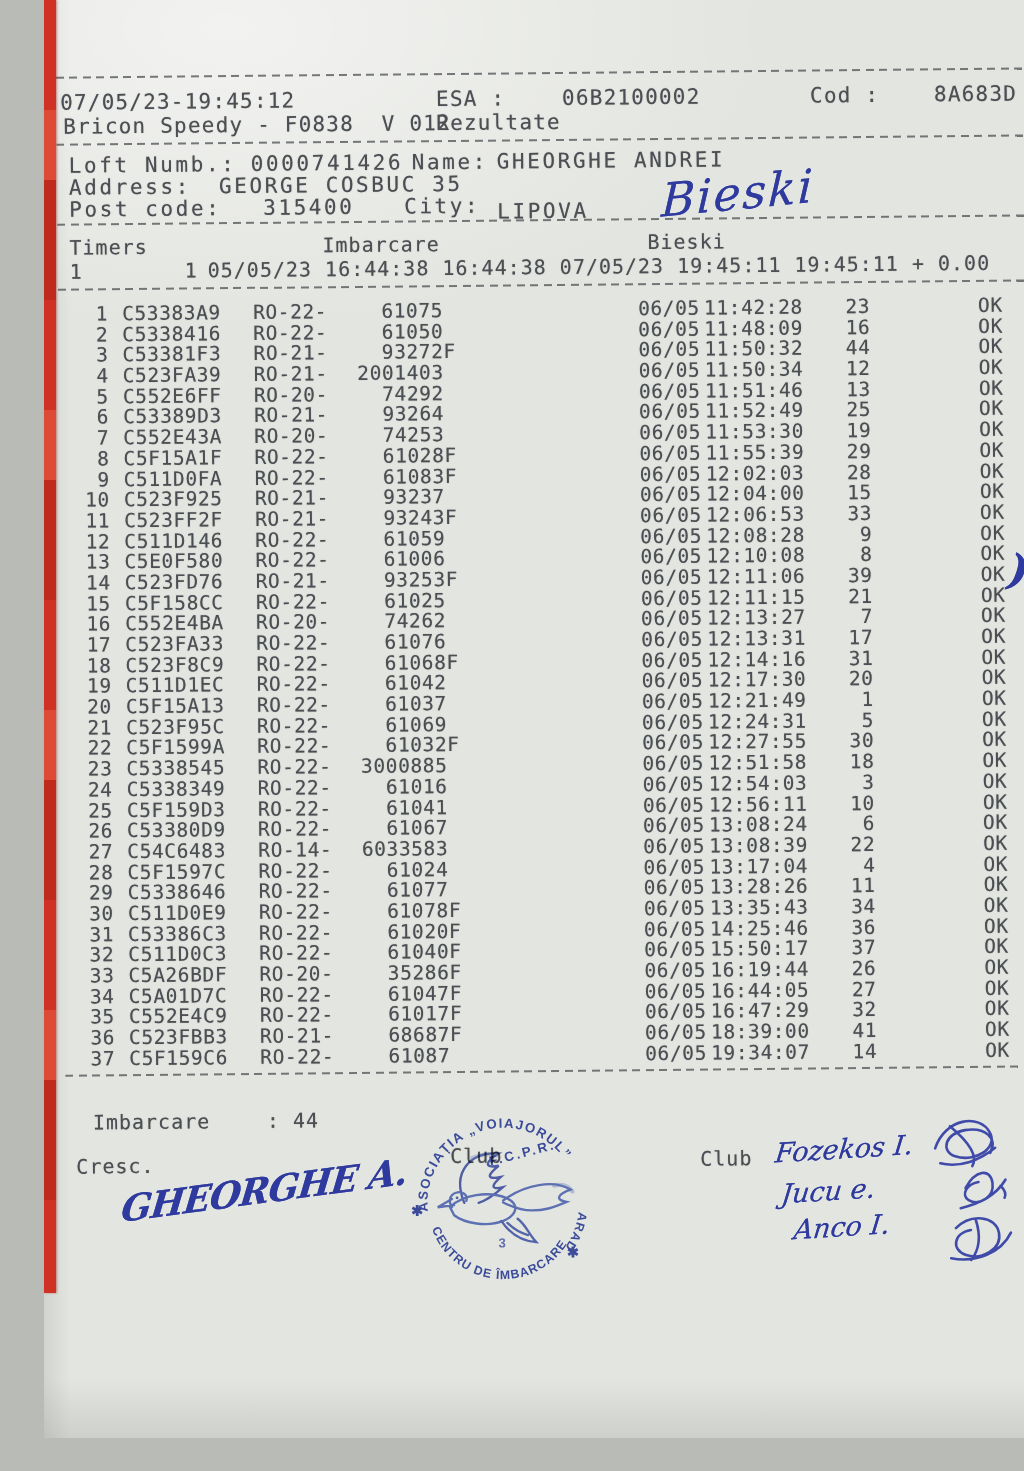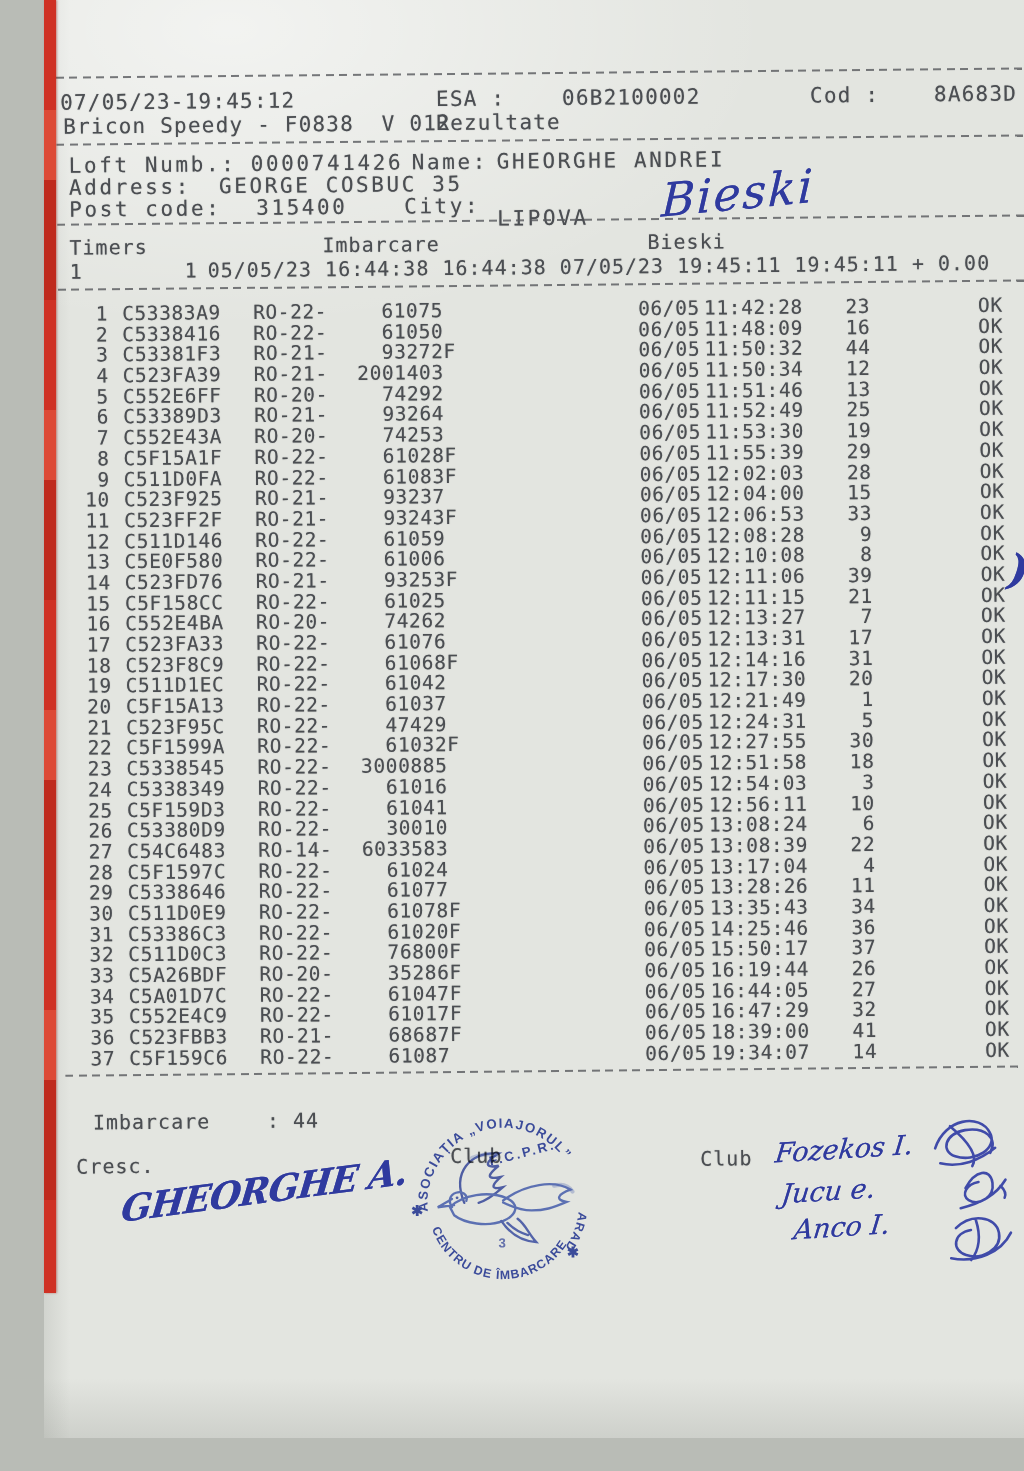--- a/index.html
+++ b/index.html
@@ -67,23 +67,23 @@
 
     <div class="divider" style="top:139px"></div>
 
     <span class="prt sz-l" style="top:149px;left:30px">Loft Numb.:</span>
     <span class="prt sz-l" style="top:149px;left:212px">0000741426</span>
     <span class="prt sz-l" style="top:149px;left:373px">Name:</span>
     <span class="prt sz-l" style="top:149px;left:458px">GHEORGHE ANDREI</span>
     <span class="prt sz-l" style="top:171px;left:30px">Address:</span>
     <span class="prt sz-l" style="top:171px;left:180px">GEORGE COSBUC 35</span>
     <span class="prt sz-l" style="top:193px;left:30px">Post code:</span>
-    <span class="prt sz-l" style="top:193px;left:217px">315400</span>
+    <span class="prt sz-l" style="top:193px;left:224px">315400</span>
     <span class="prt sz-l" style="top:193px;left:365px">City:</span>
-    <span class="prt sz-l" style="top:206px;left:458px">LIPOVA</span>
+    <span class="prt sz-l" style="top:199px;left:458px">LIPOVA</span>
 
     <div class="divider" style="top:219px"></div>
 
     <span class="prt sz-t" style="top:231px;left:30px">Timers</span>
     <span class="prt sz-t" style="top:231px;left:283px">Imbarcare</span>
     <span class="prt sz-t" style="top:231px;left:608px">Bieski</span>
     <span class="prt sz-t" style="top:255px;left:30px">1</span>
     <span class="prt sz-t" style="top:255px;left:145px">1</span>
     <span class="prt sz-t" style="top:255px;left:168px">05/05/23 16:44:38 16:44:38 07/05/23 19:45:11 19:45:11 + 0.00</span>
 
@@ -327,21 +327,21 @@
         <span class="c-date">06/05</span>
         <span class="c-time">12:21:49</span>
         <span class="c-order">1</span>
         <span class="c-status">OK</span>
       </div>
 
       <div class="trow">
         <span class="c-no">21</span>
         <span class="c-chip">C523F95C</span>
         <span class="c-band">RO-22-</span>
-        <span class="c-ring">47429</span>
+        <span class="c-ring">61069</span>
         <span class="c-suf"></span>
         <span class="c-date">06/05</span>
         <span class="c-time">12:24:31</span>
         <span class="c-order">5</span>
         <span class="c-status">OK</span>
       </div>
 
       <div class="trow">
         <span class="c-no">22</span>
         <span class="c-chip">C5F1599A</span>
@@ -387,21 +387,21 @@
         <span class="c-date">06/05</span>
         <span class="c-time">12:56:11</span>
         <span class="c-order">10</span>
         <span class="c-status">OK</span>
       </div>
 
       <div class="trow">
         <span class="c-no">26</span>
         <span class="c-chip">C53380D9</span>
         <span class="c-band">RO-22-</span>
-        <span class="c-ring">30010</span>
+        <span class="c-ring">61067</span>
         <span class="c-suf"></span>
         <span class="c-date">06/05</span>
         <span class="c-time">13:08:24</span>
         <span class="c-order">6</span>
         <span class="c-status">OK</span>
       </div>
 
       <div class="trow">
         <span class="c-no">27</span>
         <span class="c-chip">C54C6483</span>
@@ -459,21 +459,21 @@
         <span class="c-date">06/05</span>
         <span class="c-time">14:25:46</span>
         <span class="c-order">36</span>
         <span class="c-status">OK</span>
       </div>
 
       <div class="trow">
         <span class="c-no">32</span>
         <span class="c-chip">C511D0C3</span>
         <span class="c-band">RO-22-</span>
-        <span class="c-ring">76800</span>
+        <span class="c-ring">61040</span>
         <span class="c-suf">F</span>
         <span class="c-date">06/05</span>
         <span class="c-time">15:50:17</span>
         <span class="c-order">37</span>
         <span class="c-status">OK</span>
       </div>
 
       <div class="trow">
         <span class="c-no">33</span>
         <span class="c-chip">C5A26BDF</span>

